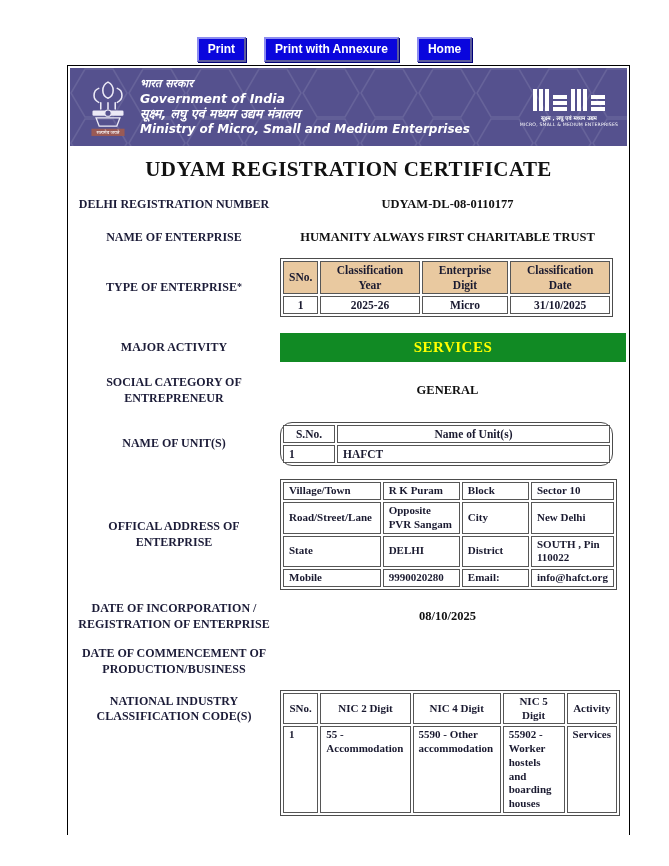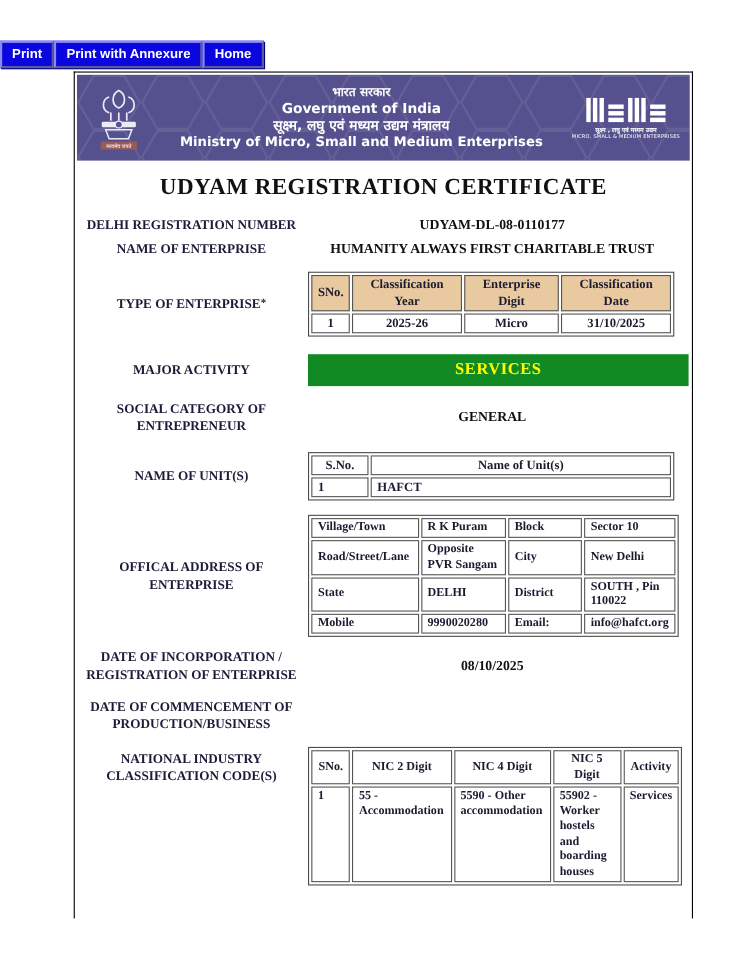--- a/index.html
+++ b/index.html
@@ -3,21 +3,21 @@
 <meta charset="utf-8">
 <style>
   html,body{margin:0;padding:0;}
   body{
     width:669px;height:866px;background:#ffffff;position:relative;
     font-family:"Liberation Serif","DejaVu Serif",serif;
     -webkit-font-smoothing:antialiased;overflow:hidden;
   }
   
   .toolbar{
-    padding-top:37px;display:flex;justify-content:flex-start;
+    padding-top:37px;display:flex;justify-content:center;gap:18px;
   }
   .btn{
     background:#0a06dd;color:#ffffff;
     font-family:"Liberation Sans","DejaVu Sans",sans-serif;
     font-size:12px;font-weight:bold;
     border:2px outset #8c8cf0;padding:3px 9px 4px 9px;cursor:pointer;
     box-shadow:1px 1px 0 #00007a;
   }
   
   .certificate{
@@ -26,22 +26,22 @@
     box-sizing:border-box;overflow:hidden;
   }
   
   .banner{
     margin:2px;height:78px;background:#55518E;position:relative;
     display:flex;align-items:center;overflow:hidden;
   }
   .hexlayer{position:absolute;inset:0;}
   .banner-emblem{margin-left:12px;z-index:1;flex:0 0 52px;display:flex;justify-content:center;}
   .banner-center{
-    flex:1;z-index:1;text-align:center;color:#fff;line-height:1.25;
-    font-family:"DejaVu Sans","Liberation Sans",sans-serif;margin-left:6px;
+    flex:1;z-index:1;color:#fff;line-height:1.25;
+    font-family:"DejaVu Sans","Liberation Sans",sans-serif;margin-left:6px;font-style:italic;
   }
   .b-hi1{font-size:11px;font-weight:bold;}
   .b-en1{font-size:12.5px;font-weight:bold;}
   .b-hi2{font-size:12.5px;font-weight:bold;}
   .b-en2{font-size:12px;font-weight:bold;}
   .banner-msme{
     z-index:1;flex:0 0 104px;margin-right:6px;color:#fff;text-align:center;
     font-family:"DejaVu Sans","Liberation Sans",sans-serif;
   }
   .msme-bars{display:flex;justify-content:center;align-items:flex-end;gap:4px;height:24px;margin-bottom:3px;}
@@ -71,42 +71,42 @@
   
   table.classic{
     border-collapse:separate;border-spacing:2px;background:#fff;
     border:1px solid #4c4c4c;font-size:11.5px;color:#1a1a30;
   }
   table.classic th,table.classic td{
     border:1px solid #565656;font-weight:bold;padding:1px 5px;line-height:1.25;
   }
   table.type-tbl{width:333px;text-align:center;}
   table.type-tbl th{background:#e9c9a0;}
-  table.units-tbl{width:333px;}
+  table.units-tbl{width:333px;border-radius:12px;}
   table.units-tbl th{text-align:center;}
   table.units-tbl td.sno{width:40px;}
   table.addr-tbl{width:337px;font-size:11px;}
   table.addr-tbl td{vertical-align:middle;}
   table.addr-tbl td.c1{width:88px;}
   table.addr-tbl td.c2{width:74px;}
   table.addr-tbl td.c3{width:72px;}
   table.nic-tbl{width:340px;font-size:11px;}
   table.nic-tbl th{text-align:center;}
   table.nic-tbl td{vertical-align:top;}
   table.nic-tbl td.sno{width:28px;}
   table.nic-tbl td.nic2,table.nic-tbl td.nic4{width:84px;}
   table.nic-tbl td.nic5{width:82px;}
   
   .activity-band{
     flex:1;margin-right:3px;background:#118a24;color:#ffff00;text-align:center;
     font-weight:bold;font-size:15px;letter-spacing:.5px;padding:6px 0;
   }
   
   .m-reg{margin-top:15px;}
-  .m-name{margin-top:6px;}
+  .m-name{margin-top:17px;}
   .m-type{margin-top:13px;}
   .m-act{margin-top:16px;}
   .m-soc{margin-top:13px;min-height:30px;}
   .m-units{margin-top:15px;}
   .m-addr{margin-top:13px;}
   .m-inc{margin-top:11px;min-height:32px;}
   .m-com{margin-top:13px;min-height:32px;}
   .m-nic{margin-top:12px;}
 </style>
 </head>

